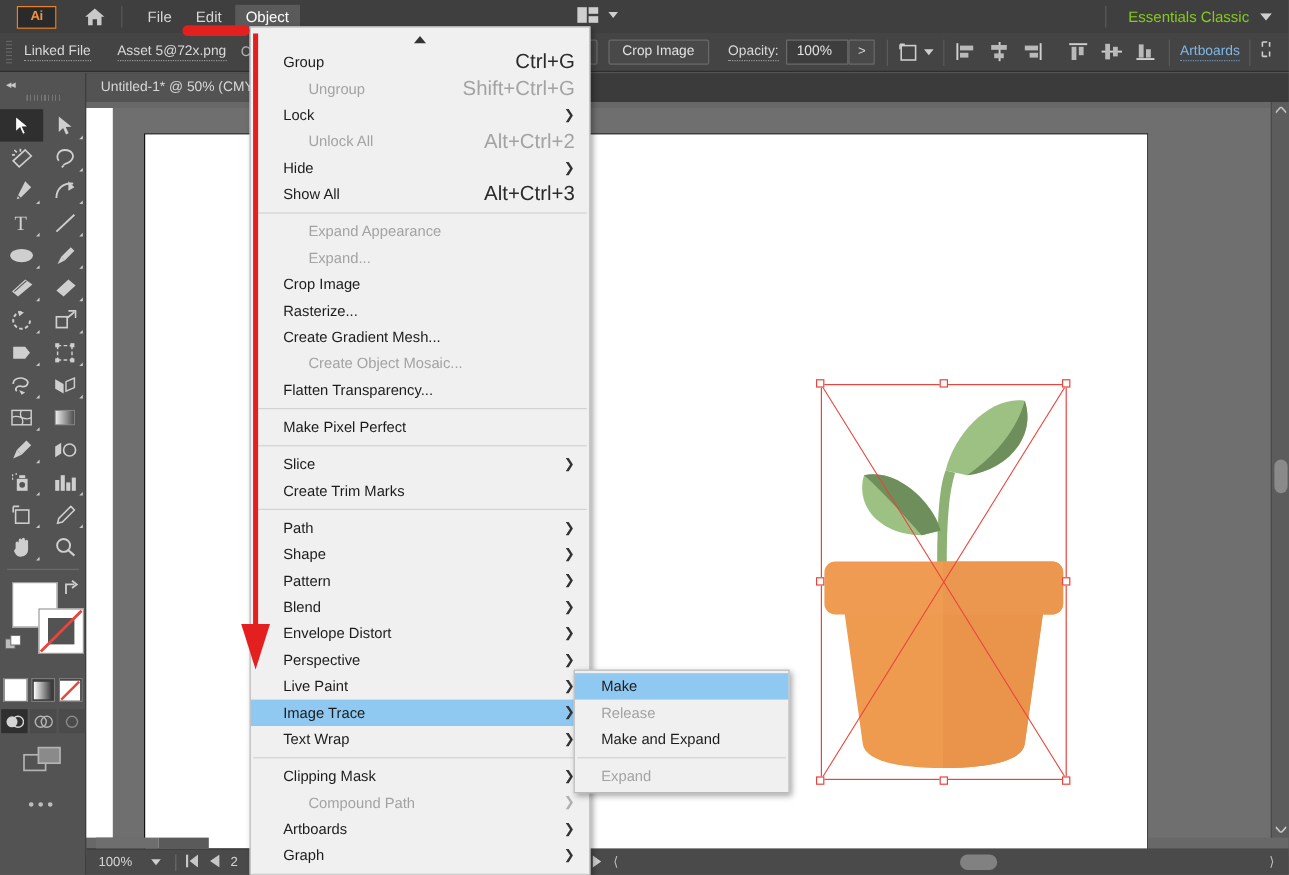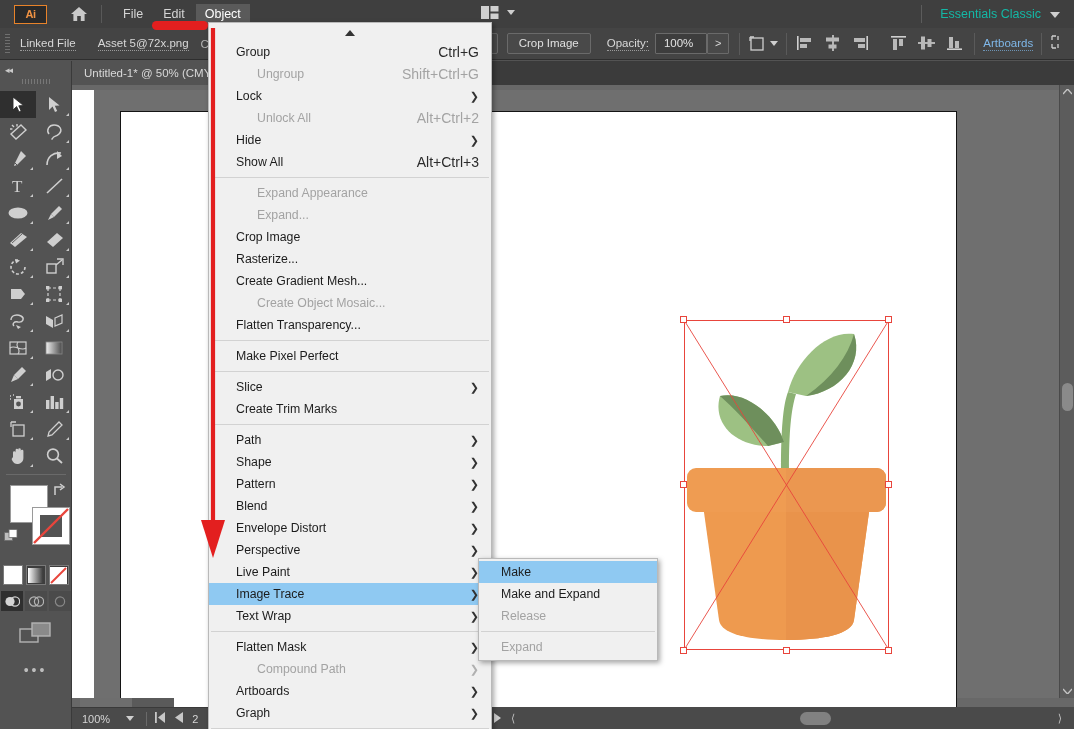--- a/index.html
+++ b/index.html
@@ -38,21 +38,21 @@
   }
   .arrange-glyph { width: 19px; height: 15px; position: relative; }
   .chev-dn {
     width: 0; height: 0; border-left: 4.5px solid transparent;
     border-right: 4.5px solid transparent; border-top: 5px solid #cfcfcf;
   }
   .workspace {
     position: absolute; right: 14px; top: 0; height: 28px;
     display: flex; align-items: center; gap: 9px;
   }
-  .workspace .ws-label { color: #14b8a6; font-size: 12.5px; }
+  .workspace .ws-label { color: #84cc16; font-size: 12.5px; }
   .ws-sep { position:absolute; right: 152px; top: 5px; width:1px; height:18px; background:#5c5c5c; }
 
   
   .controlbar {
     position: absolute; left: 0; top: 28px; width: 1074px; height: 32px;
     background: #444444; display: flex; align-items: center;
     border-bottom: 1px solid #2e2e2e;
   }
   .grip {
     width: 9px; height: 22px; margin-left: 3px;
@@ -240,21 +240,21 @@
   .menu-scroll-up .tri-up {
     width: 0; height: 0; border-left: 5px solid transparent;
     border-right: 5px solid transparent; border-bottom: 6px solid #333;
   }
   .mrow {
     position: relative; height: 22px; display: flex; align-items: center;
     padding: 0 12px 0 27px; font-size: 12.3px; color: #1c1c1c; white-space: nowrap;
   }
   .mrow.dis { color: #a3a3a3; padding-left: 48px; }
   .mrow.hl { background: #8fc9f2; }
-  .mrow .accel { margin-left: auto; font-size: 14px; color: #2b2b2b; }
+  .mrow .accel { margin-left: auto; font-size: 17px; color: #2b2b2b; }
   .mrow.dis .accel { color: #a3a3a3; }
   .mrow .sub-arrow {
     margin-left: auto; font-size: 11px; color: #333; line-height: 1;
   }
   .mrow.dis .sub-arrow { color: #b0b0b0; }
   .msep { height: 1px; background: #d2d2d2; margin: 4px 2px 4px 2px; }
 
   
   .submenu {
     position: absolute; left: 478px; top: 558px; width: 180px;
@@ -883,21 +883,21 @@
         <div class="mrow hl">
           <span>Image Trace</span>
           <span class="sub-arrow">❯</span>
         </div>
         <div class="mrow">
           <span>Text Wrap</span>
           <span class="sub-arrow">❯</span>
         </div>
         <div class="msep"></div>
         <div class="mrow">
-          <span>Flatten Mask</span>
+          <span>Clipping Mask</span>
           <span class="sub-arrow">❯</span>
         </div>
         <div class="mrow dis">
           <span>Compound Path</span>
           <span class="sub-arrow">❯</span>
         </div>
         <div class="mrow">
           <span>Artboards</span>
           <span class="sub-arrow">❯</span>
         </div>
@@ -907,25 +907,25 @@
         </div>
         <div class="msep"></div>
       </div>
   </div>
 
   <div class="submenu">
     <div id="submenu-rows">
         <div class="mrow hl">
           <span>Make</span>
         </div>
-        <div class="mrow">
-          <span>Make and Expand</span>
-        </div>
         <div class="mrow dis">
           <span>Release</span>
+        </div>
+        <div class="mrow">
+          <span>Make and Expand</span>
         </div>
         <div class="msep"></div>
         <div class="mrow dis">
           <span>Expand</span>
         </div>
       </div>
   </div>
 
   <div class="red-pill"></div>
   <svg class="red-arrow" width="36" height="540" viewBox="0 0 36 540">

